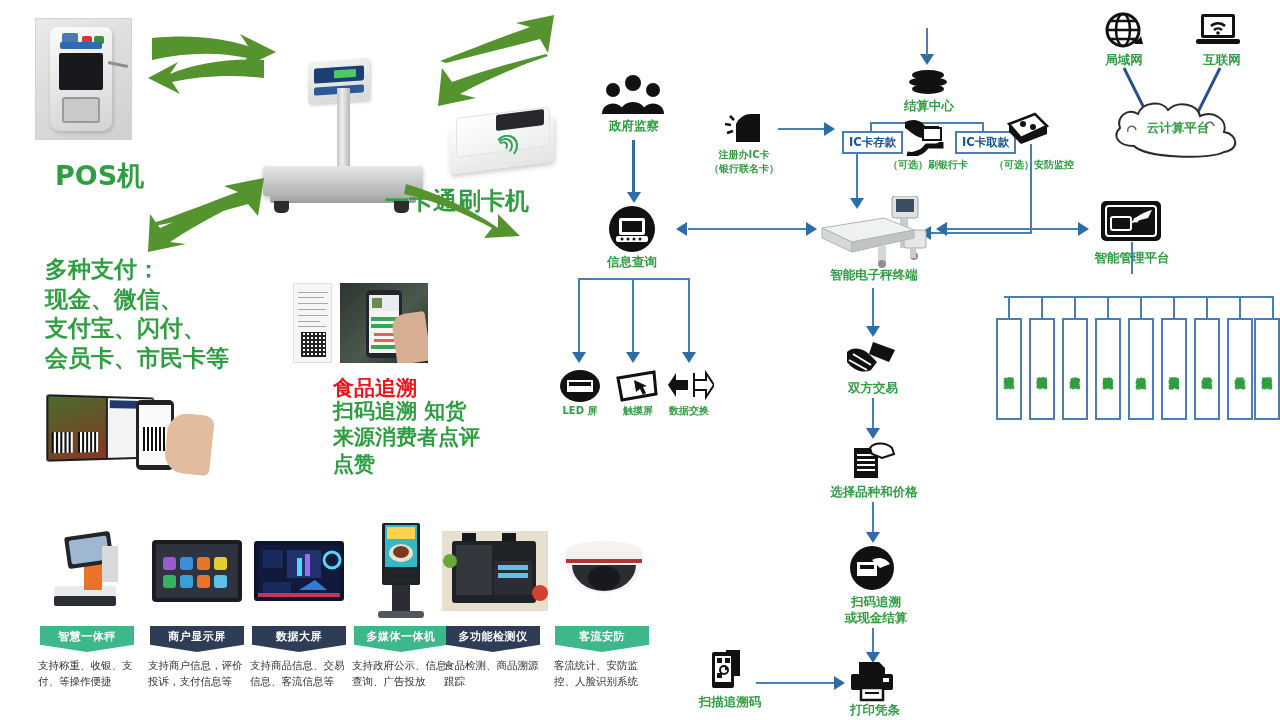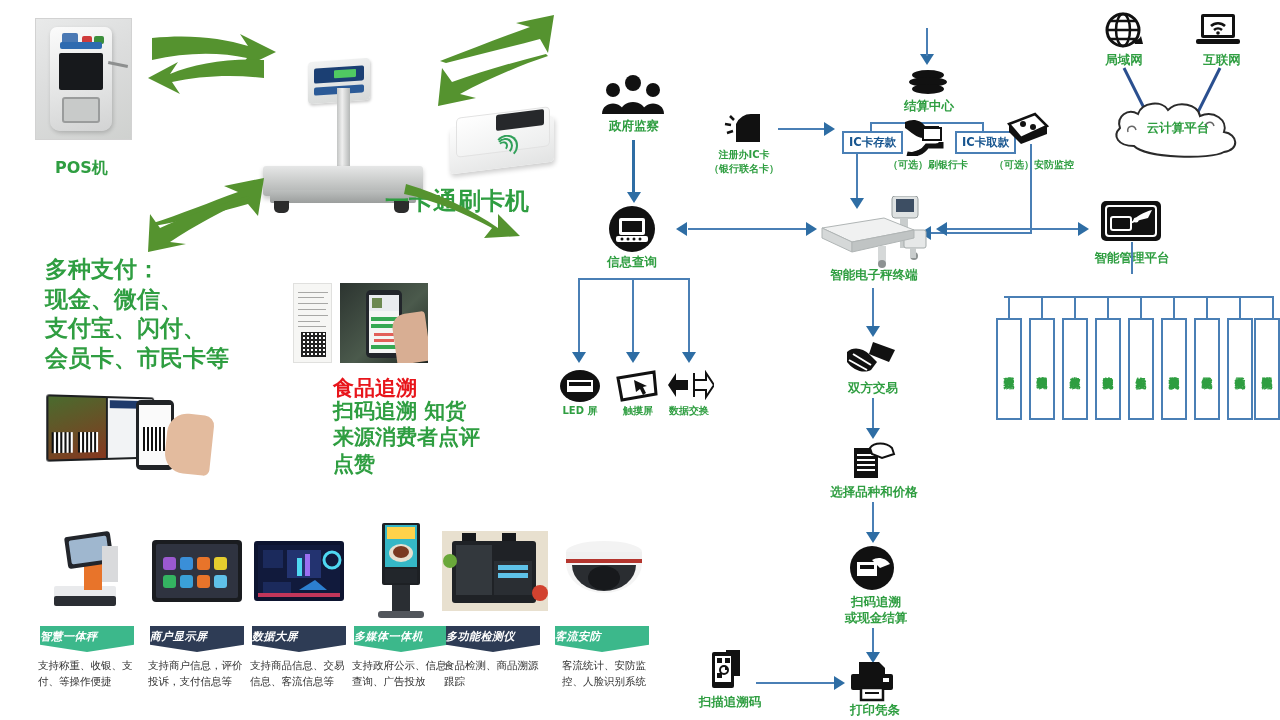--- a/index.html
+++ b/index.html
@@ -119,21 +119,21 @@
     border-bottom-color:transparent; border-radius:50%;
   }
   #reader .wave span:nth-child(1){ left:2px; top:6px; width:10px; height:10px; }
   #reader .wave span:nth-child(2){ left:0px; top:3px; width:17px; height:17px; }
   #reader .wave span:nth-child(3){ left:-2px; top:0px; width:24px; height:24px; }
 
   
   .garrow { position:absolute; }
   .garrow svg { display:block; }
 
-  .lbl-pos { left:55px; top:158px; font-size:16px; }
+  .lbl-pos { left:55px; top:158px; font-size:27px; }
   .lbl-reader { left:385px; top:185px; font-size:24px; }
   .pay-text { left:45px; top:255px; font-size:23px; line-height:1.29; }
   .trace-red { left:333px; top:374px; font-size:21px; }
   .trace-text { left:333px; top:398px; font-size:21px; line-height:1.26; color:#2f9e41; font-weight:bold; }
 
   
   #receipt {
     left:293px; top:283px; width:39px; height:80px;
     background:#f6f6f4; border:1px solid #e0e0de;
   }
@@ -193,24 +193,23 @@
   }
 
   
   .prod { position:absolute; top:528px; width:98px; }
   .prod .img {
     position:absolute; left:0; top:0; width:98px; height:86px;
     display:flex; align-items:center; justify-content:center;
   }
   .prod .tag {
     position:absolute; left:2px; top:98px; width:94px; height:26px;
-    color:#fff; font-size:11px; font-weight:bold; text-align:left;
+    color:#fff; font-size:11px; font-weight:bold; text-align:center;
     line-height:22px; letter-spacing:.5px;
     clip-path:polygon(0 0,100% 0,100% 72%,50% 100%,0 72%);
-    font-style:italic;
   }
   .prod .tag.green { background:#3cb88b; }
   .prod .tag.navy  { background:#2e3c55; }
   .prod .desc {
     position:absolute; left:0; top:130px; width:100px;
     font-size:10.5px; color:#333; line-height:1.5; text-align:left;
   }
 
   
   .node-label { position:absolute; font-size:12.5px; color:#2f9e41; font-weight:bold; text-align:center; white-space:nowrap; }
@@ -470,21 +469,21 @@
     <svg width="98" height="66" viewBox="0 0 98 66">
       <ellipse cx="49" cy="14" rx="38" ry="11" fill="#f3f3f3"></ellipse>
       <rect x="11" y="14" width="76" height="8" fill="#f0f0f0"></rect>
       <rect x="11" y="21" width="76" height="4" fill="#b4352e"></rect>
       <path d="M11 25 A38 30 0 0 0 87 25 Z" fill="#f4f4f4"></path>
       <path d="M17 27 A32 26 0 0 0 81 27 Z" fill="#2a2d31"></path>
       <ellipse cx="49" cy="40" rx="16" ry="12" fill="#17191c"></ellipse>
     </svg>
   </div>
   <div class="tag green" style="left:3px;">客流安防</div>
-  <div class="desc" style="left:2px;margin-left:8px;">客流统计、安防监控、人脸识别系统</div>
+  <div class="desc" style="left:2px;">客流统计、安防监控、人脸识别系统</div>
 </div>
 
 <div class="icon-blk" style="left:600px;top:74px;">
   <svg width="66" height="40" viewBox="0 0 66 40">
     <circle cx="33" cy="9" r="8" class="blk"></circle>
       <path d="M20 40 C20 24 46 24 46 40 Z" class="blk"></path>
     <circle cx="13" cy="16" r="7" class="blk"></circle>
       <path d="M2 40 C2 26 24 26 24 40 Z" class="blk"></path>
     <circle cx="53" cy="16" r="7" class="blk"></circle>
       <path d="M42 40 C42 26 64 26 64 40 Z" class="blk"></path>

